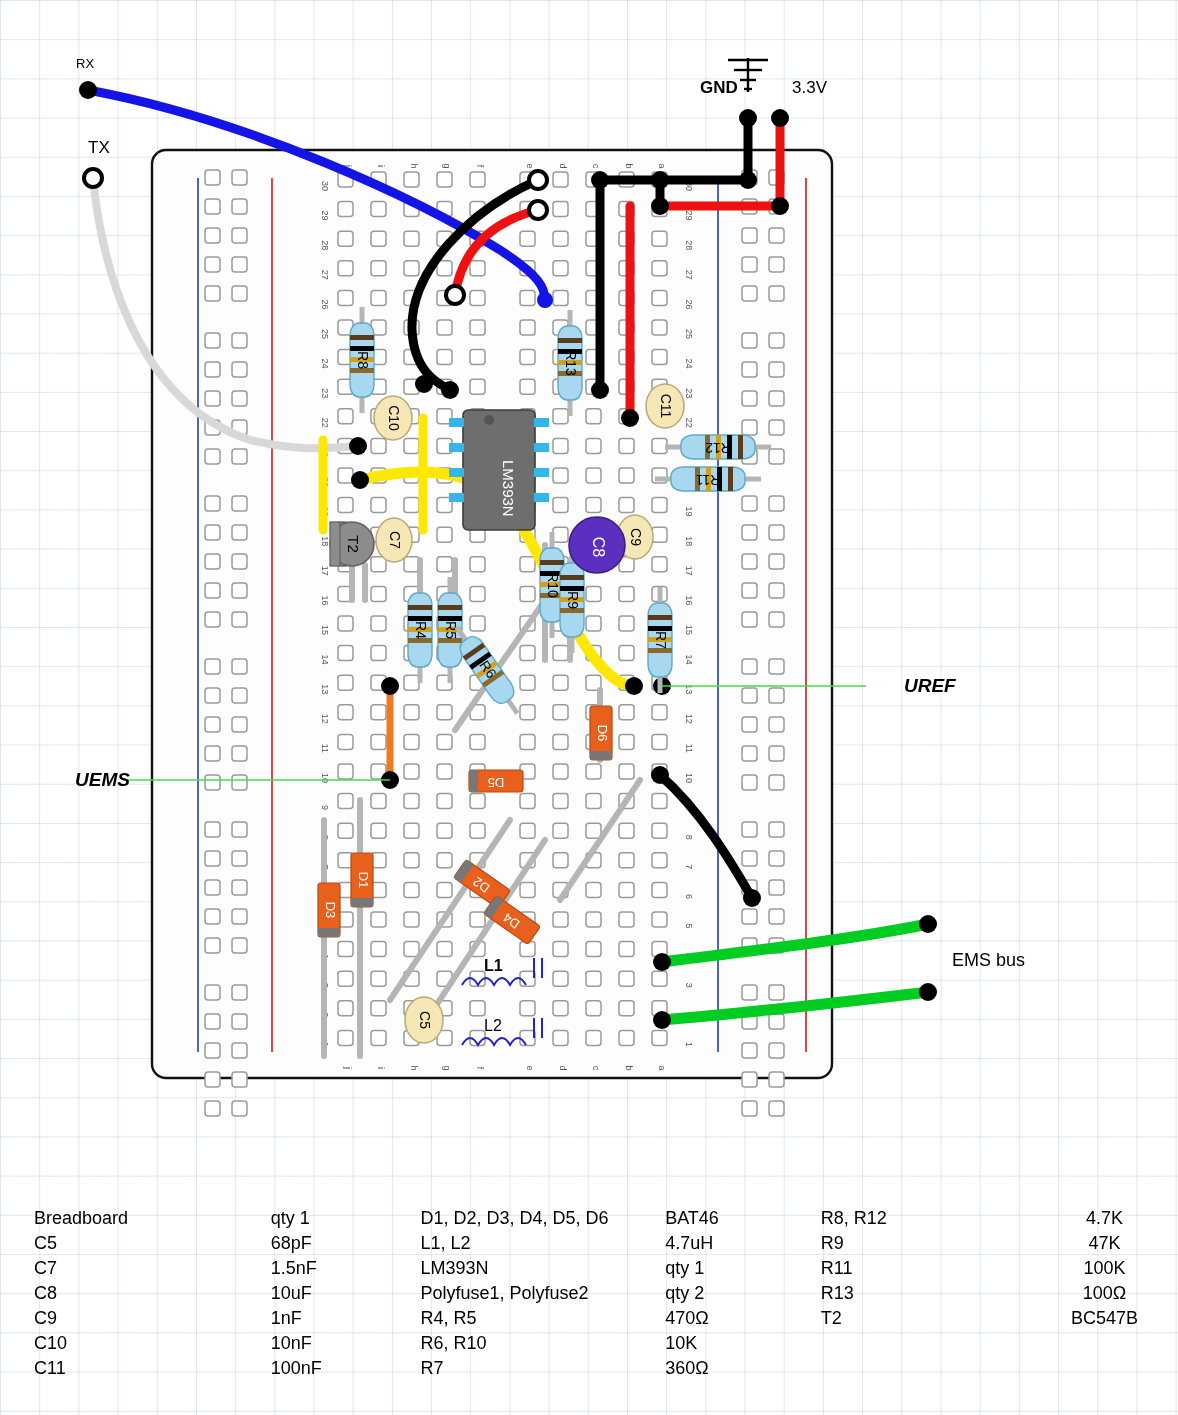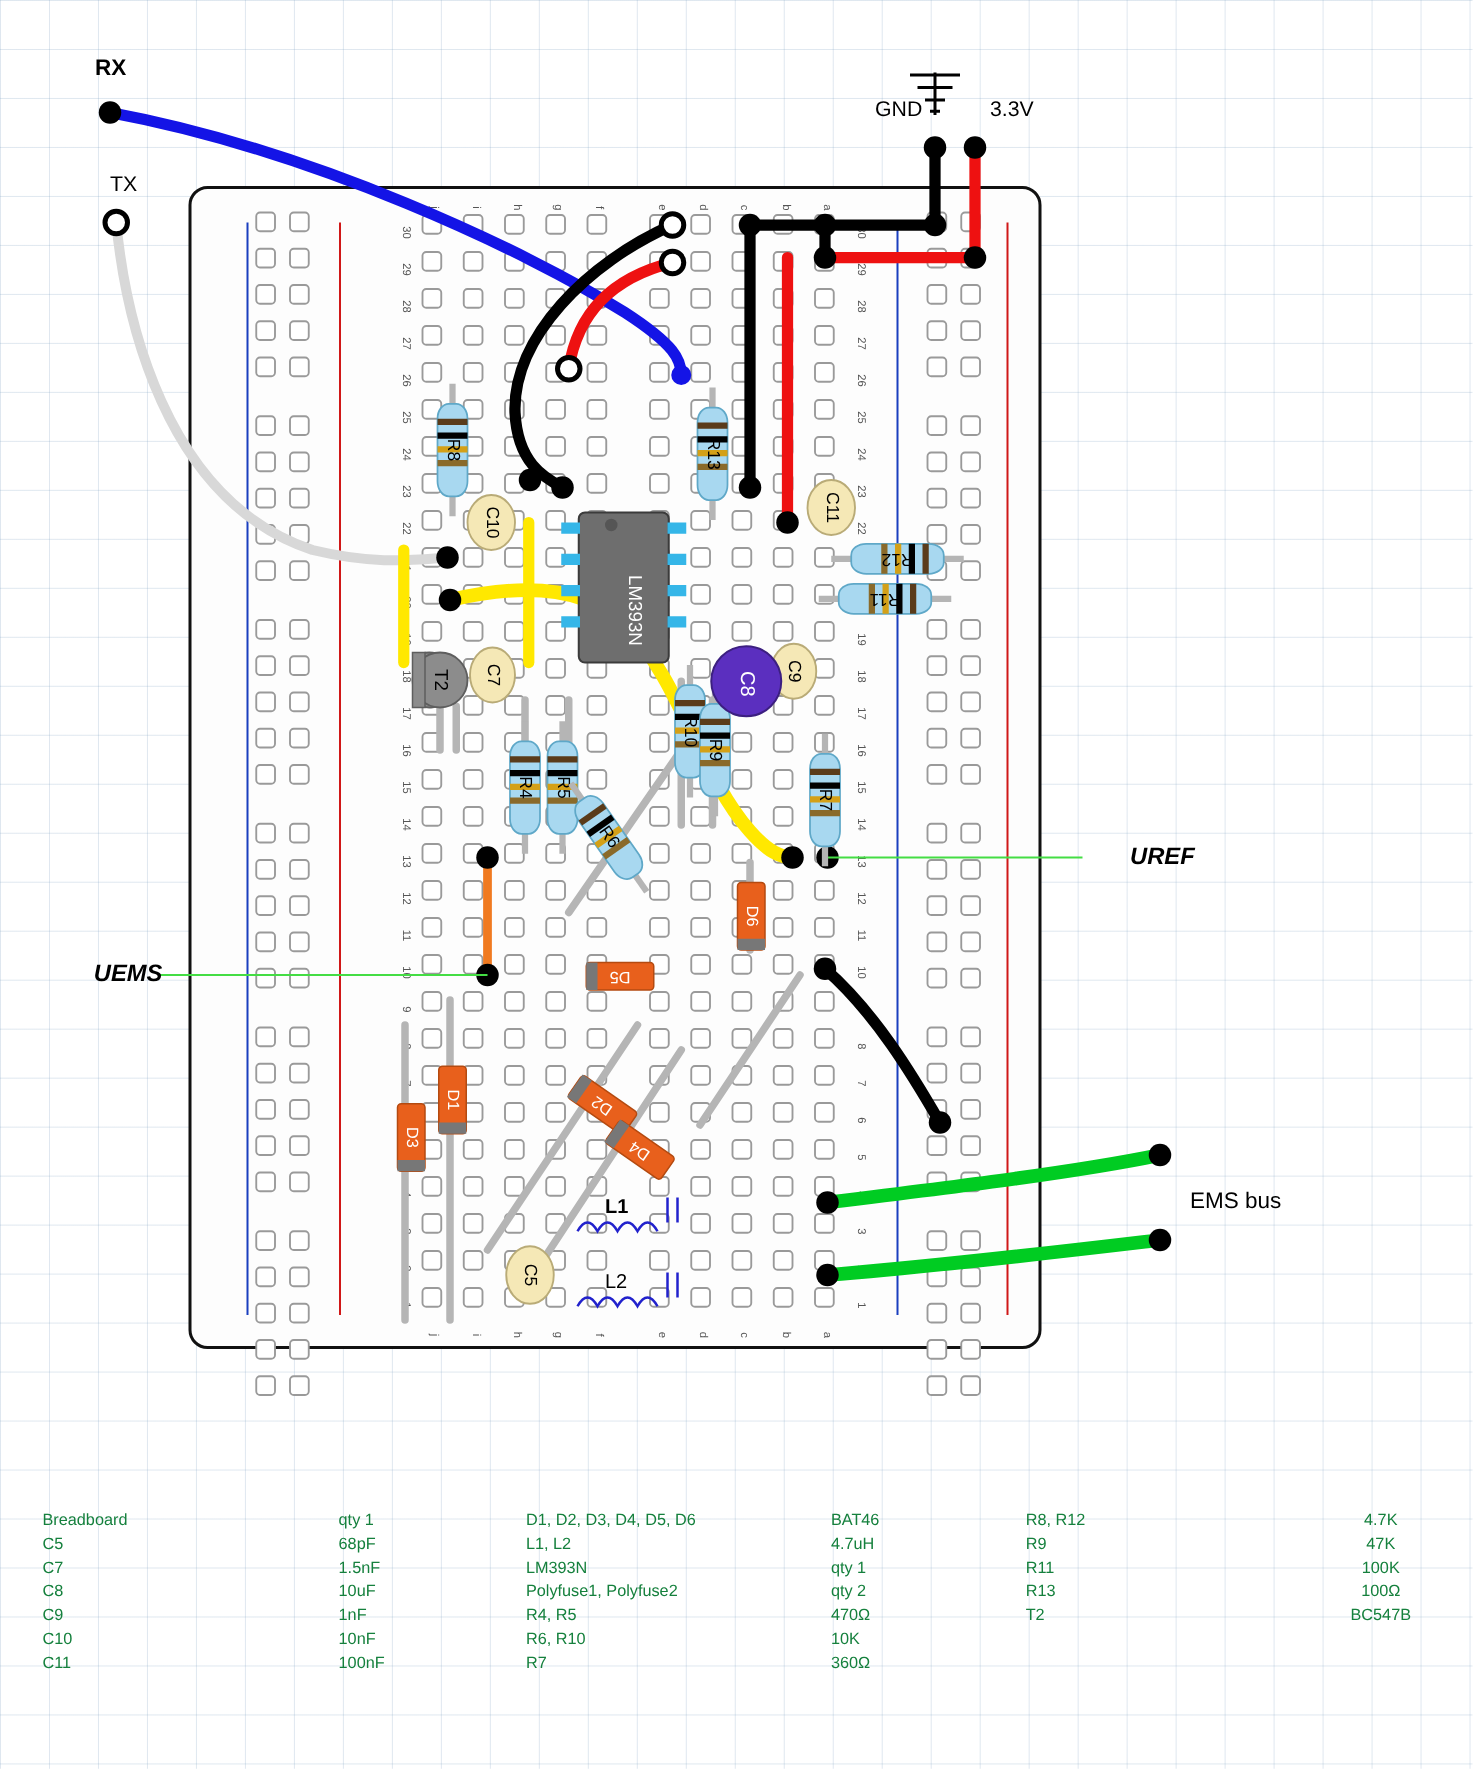--- a/index.html
+++ b/index.html
@@ -17,21 +17,21 @@
     background-size:39.2px 39.2px;
     pointer-events:none;
   }
   #stage{position:absolute;left:0;top:0;width:1178px;height:1415px;}
   svg{position:absolute;left:0;top:0;}
   .lbl{position:absolute;font-size:17px;color:#000;white-space:nowrap;}
   .lbl-b{font-weight:bold;font-style:italic;}
   
   #bom{
     position:absolute;left:34px;top:1208px;width:1130px;
-    font-size:13px;color:#15803d;
+    font-size:18px;color:#000000;
   }
   #bom table{border-collapse:collapse;}
   #bom td{padding:0 0 4px 0;vertical-align:top;white-space:nowrap;}
   .c0{width:240px;}
   .c1{width:152px;}
   .c2{width:246px;}
   .c3{width:158px;}
   .c4{width:228px;}
   .c5{width:120px;text-align:center;}
 </style>
@@ -844,23 +844,23 @@
         </g>
         <g transform="rotate(125 512 920)">
           <rect x="501" y="893" width="22" height="54" rx="3" fill="#e8601c" stroke="#b44a10" stroke-width="1.2"></rect>
           <rect x="501" y="938" width="22" height="9" fill="#777"></rect>
           <text x="512" y="920" font-size="13" fill="#fff" text-anchor="middle" dominant-baseline="middle" font-family="Liberation Sans, sans-serif" transform="rotate(90 512 920)">D4</text>
         </g>
       </g>
 
   </svg>
 
-  <div class="lbl" style="left:76px;top:44px;font-size:18px;font-weight:bold;">RX</div>
+  <div class="lbl" style="left:76px;top:56px;font-size:13px;">RX</div>
   <div class="lbl" style="left:88px;top:138px;font-size:17px;">TX</div>
-  <div class="lbl" style="left:700px;top:78px;font-size:17px;">GND</div>
+  <div class="lbl" style="left:700px;top:78px;font-size:17px;font-weight:bold;">GND</div>
   <div class="lbl" style="left:792px;top:78px;font-size:17px;">3.3V</div>
   <div class="lbl lbl-b" style="left:876px;top:675px;font-size:19px;margin-left:28px;">UREF</div>
   <div class="lbl lbl-b" style="left:75px;top:769px;font-size:19px;">UEMS</div>
   <div class="lbl" style="left:952px;top:950px;font-size:18px;">EMS bus</div>
 
   <div class="lbl" style="left:484px;top:957px;font-size:16px;font-weight:bold;">L1</div>
   <div class="lbl" style="left:484px;top:1017px;font-size:16px;">L2</div>
 
 </div>
 

